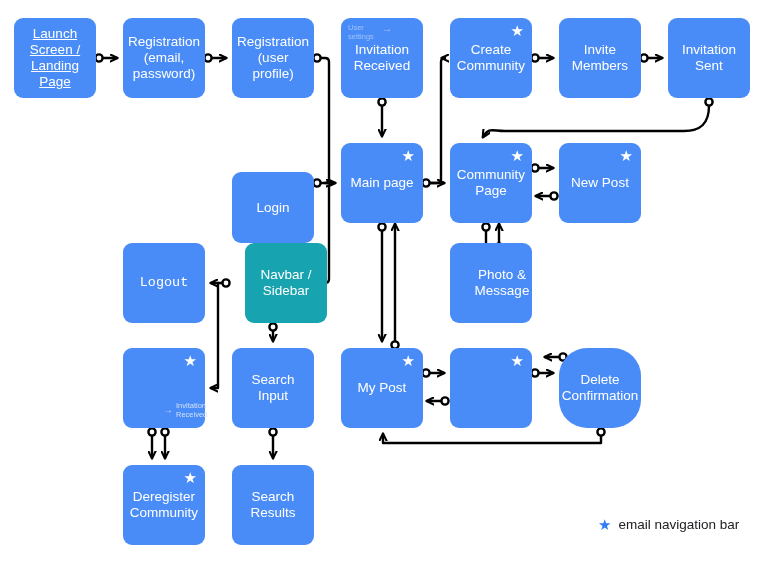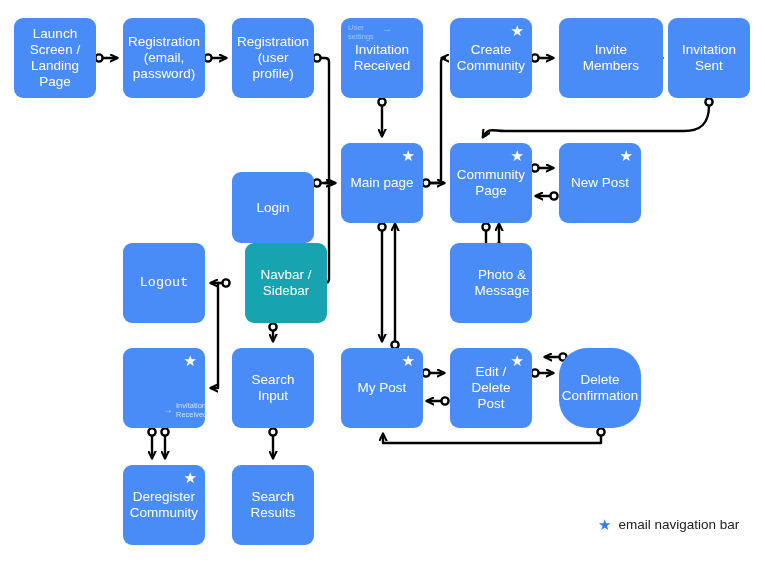--- a/index.html
+++ b/index.html
@@ -196,21 +196,21 @@
       </g>
       <g>
         <circle cx="165" cy="432" r="3.6" fill="#fff" stroke="#000" stroke-width="2.4"></circle>
         <path d="M165,436 L165,458" marker-end="url(#ah)"></path>
       </g>
 
     </g>
   </svg>
 
   <div id="nodes">
-      <div class="node" style="left: 14px; top: 18px; width: 82px; height: 80px;">
+      <div class="node" style="left: 14px; top: 18px; width: 82px; height: 80px; text-decoration: underline;">
         <span class="label">Launch
 Screen /
 Landing
 Page</span>
       </div>
       <div class="node" style="left: 123px; top: 18px; width: 82px; height: 80px;">
         <span class="label">Registration
 (email,
 password)</span>
       </div>
@@ -222,21 +222,21 @@
       <div class="node" style="left: 341px; top: 18px; width: 82px; height: 80px;">
         <span class="tag topleft" style="display: flex; gap: 8px;"><span>User<br>settings</span> <span class="arw">→</span></span>
         <span class="label">Invitation
 Received</span>
       </div>
       <div class="node" style="left: 450px; top: 18px; width: 82px; height: 80px;">
         <span class="star">★</span>
         <span class="label">Create
 Community</span>
       </div>
-      <div class="node" style="left: 559px; top: 18px; width: 104px; height: 80px; align-items: center;">
+      <div class="node" style="left: 559px; top: 18px; width: 82px; height: 80px; align-items: center;">
         <span class="label">Invite
 Members</span>
       </div>
       <div class="node" style="left: 668px; top: 18px; width: 82px; height: 80px;">
         <span class="label">Invitation
 Sent</span>
       </div>
       <div class="node" style="left: 232px; top: 143px; width: 82px; height: 71px; margin-top: 29px;">
         <span class="label">Login</span>
       </div>
@@ -271,22 +271,20 @@
       <div class="node" style="left: 232px; top: 348px; width: 82px; height: 80px;">
         <span class="label">Search
 Input</span>
       </div>
       <div class="node" style="left: 341px; top: 348px; width: 82px; height: 80px;">
         <span class="star">★</span>
         <span class="label">My Post</span>
       </div>
       <div class="node" style="left: 450px; top: 348px; width: 82px; height: 80px;">
         <span class="star">★</span>
-        <span class="label">Edit / Delete
-Post</span>
       </div>
       <div class="node" style="left: 559px; top: 348px; width: 82px; height: 80px; border-radius: 28px;">
         <span class="label">Delete
 Confirmation</span>
       </div>
       <div class="node" style="left: 123px; top: 465px; width: 82px; height: 80px;">
         <span class="star">★</span>
         <span class="label">Deregister
 Community</span>
       </div>

